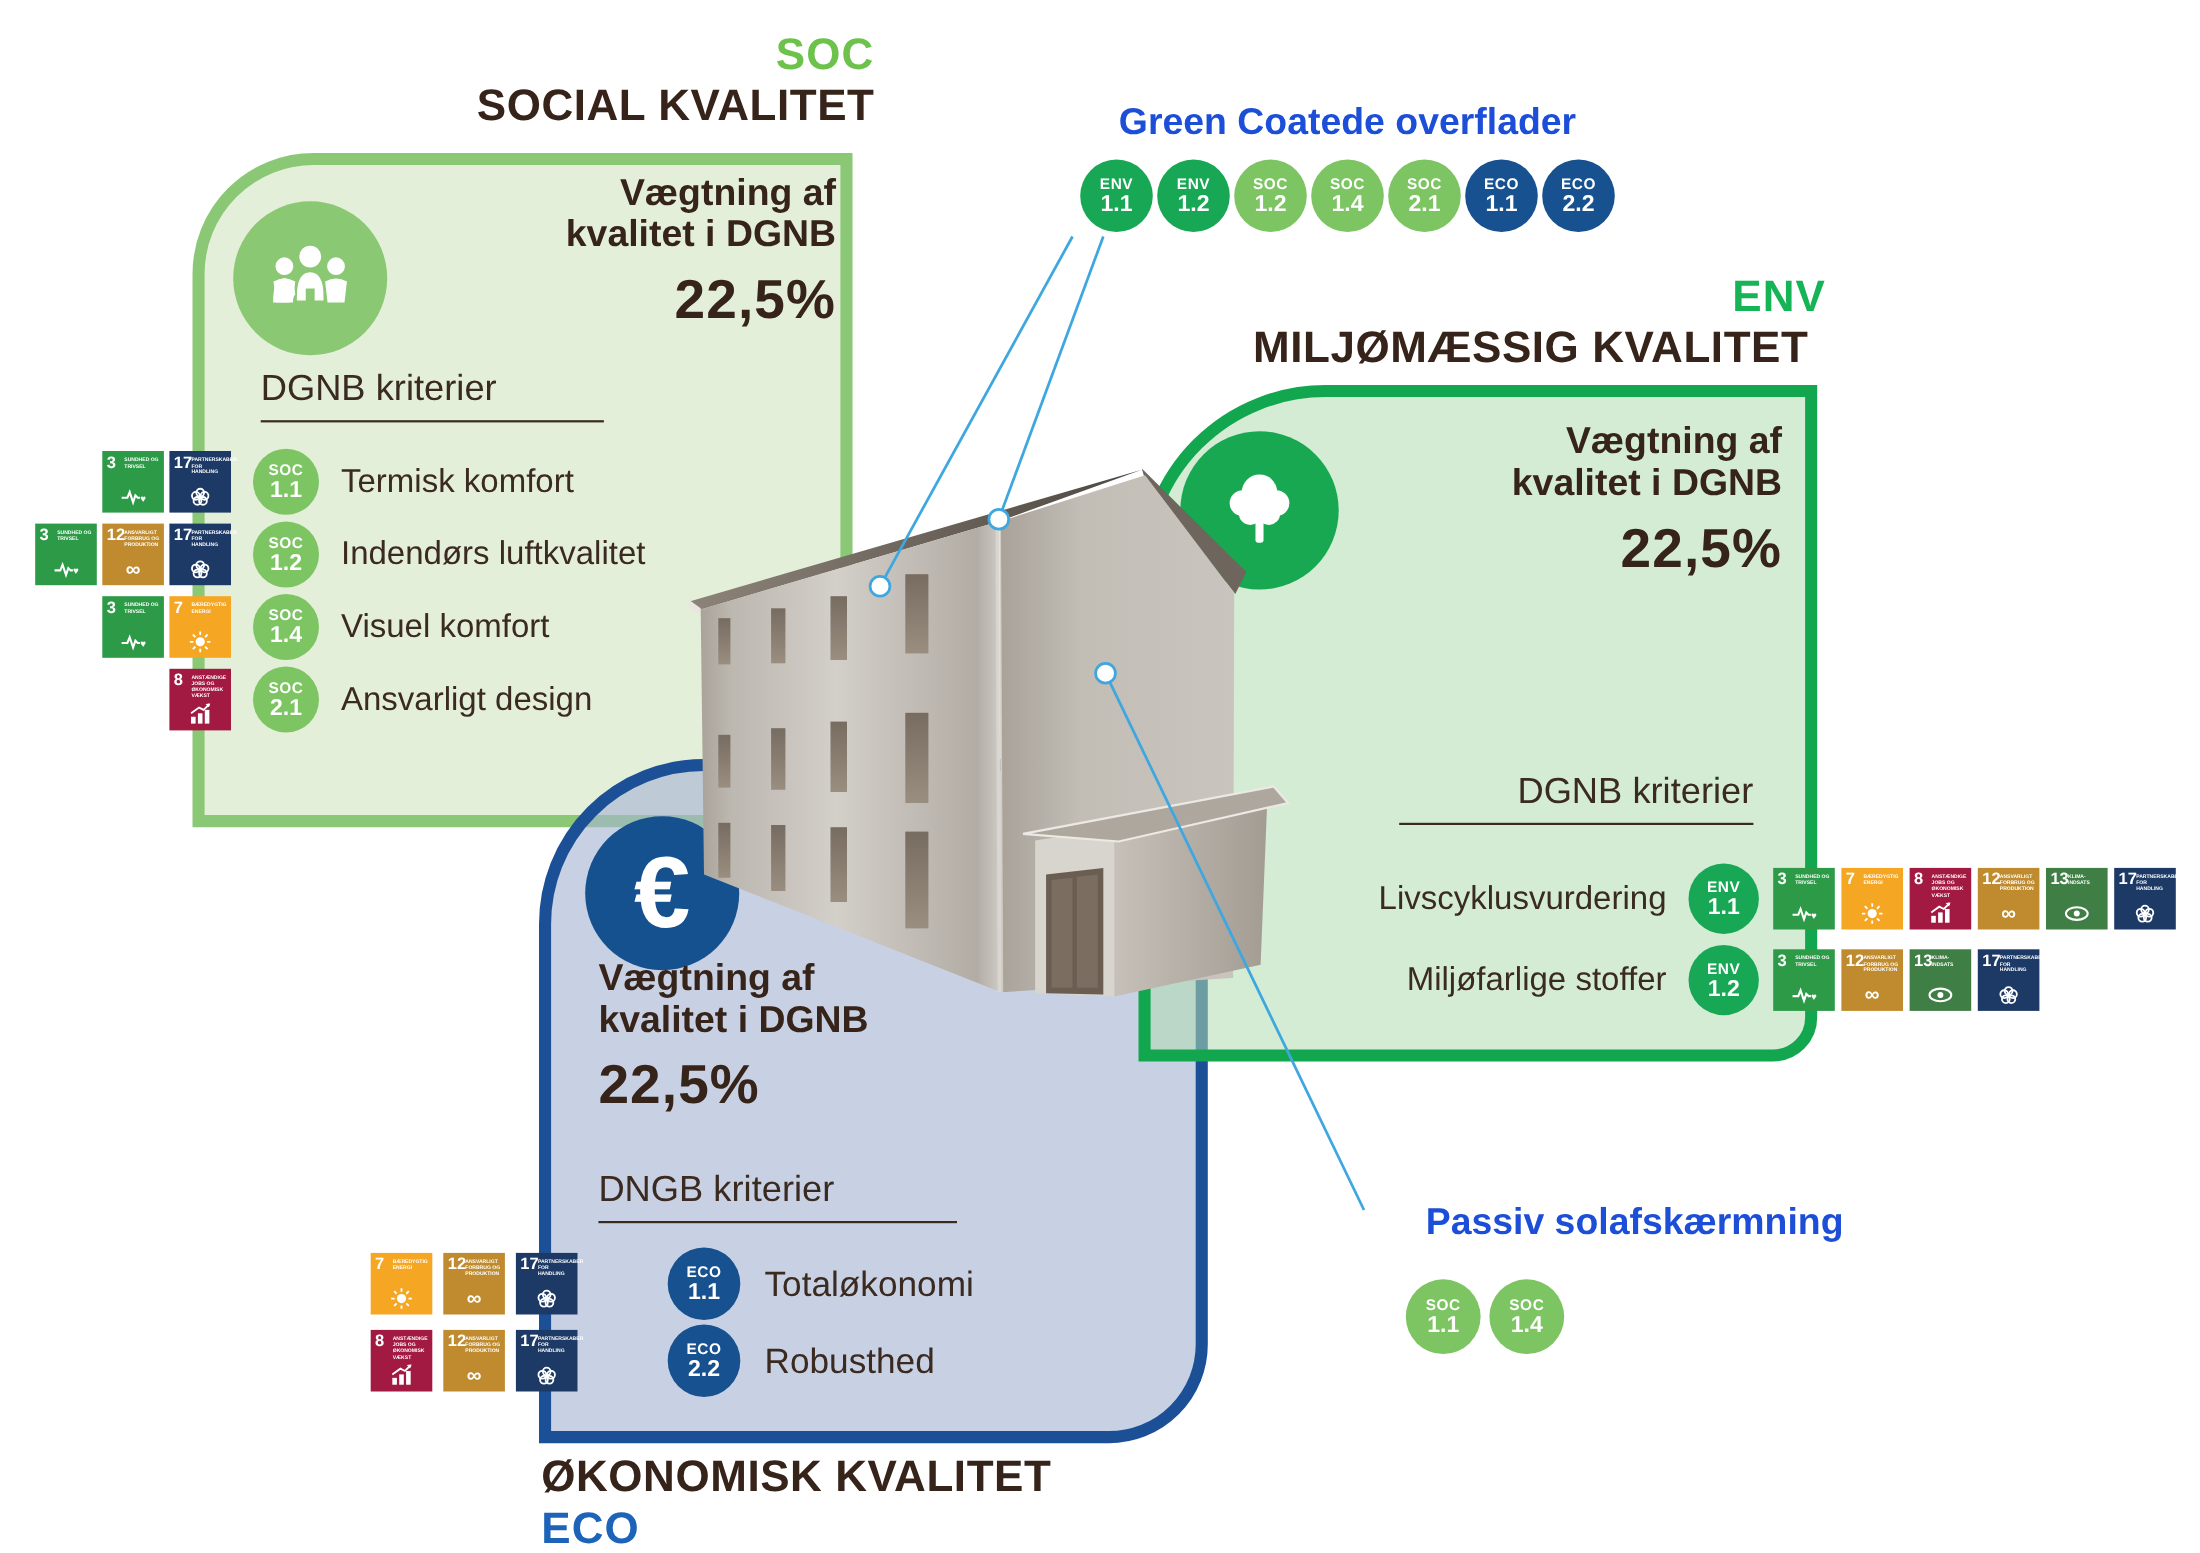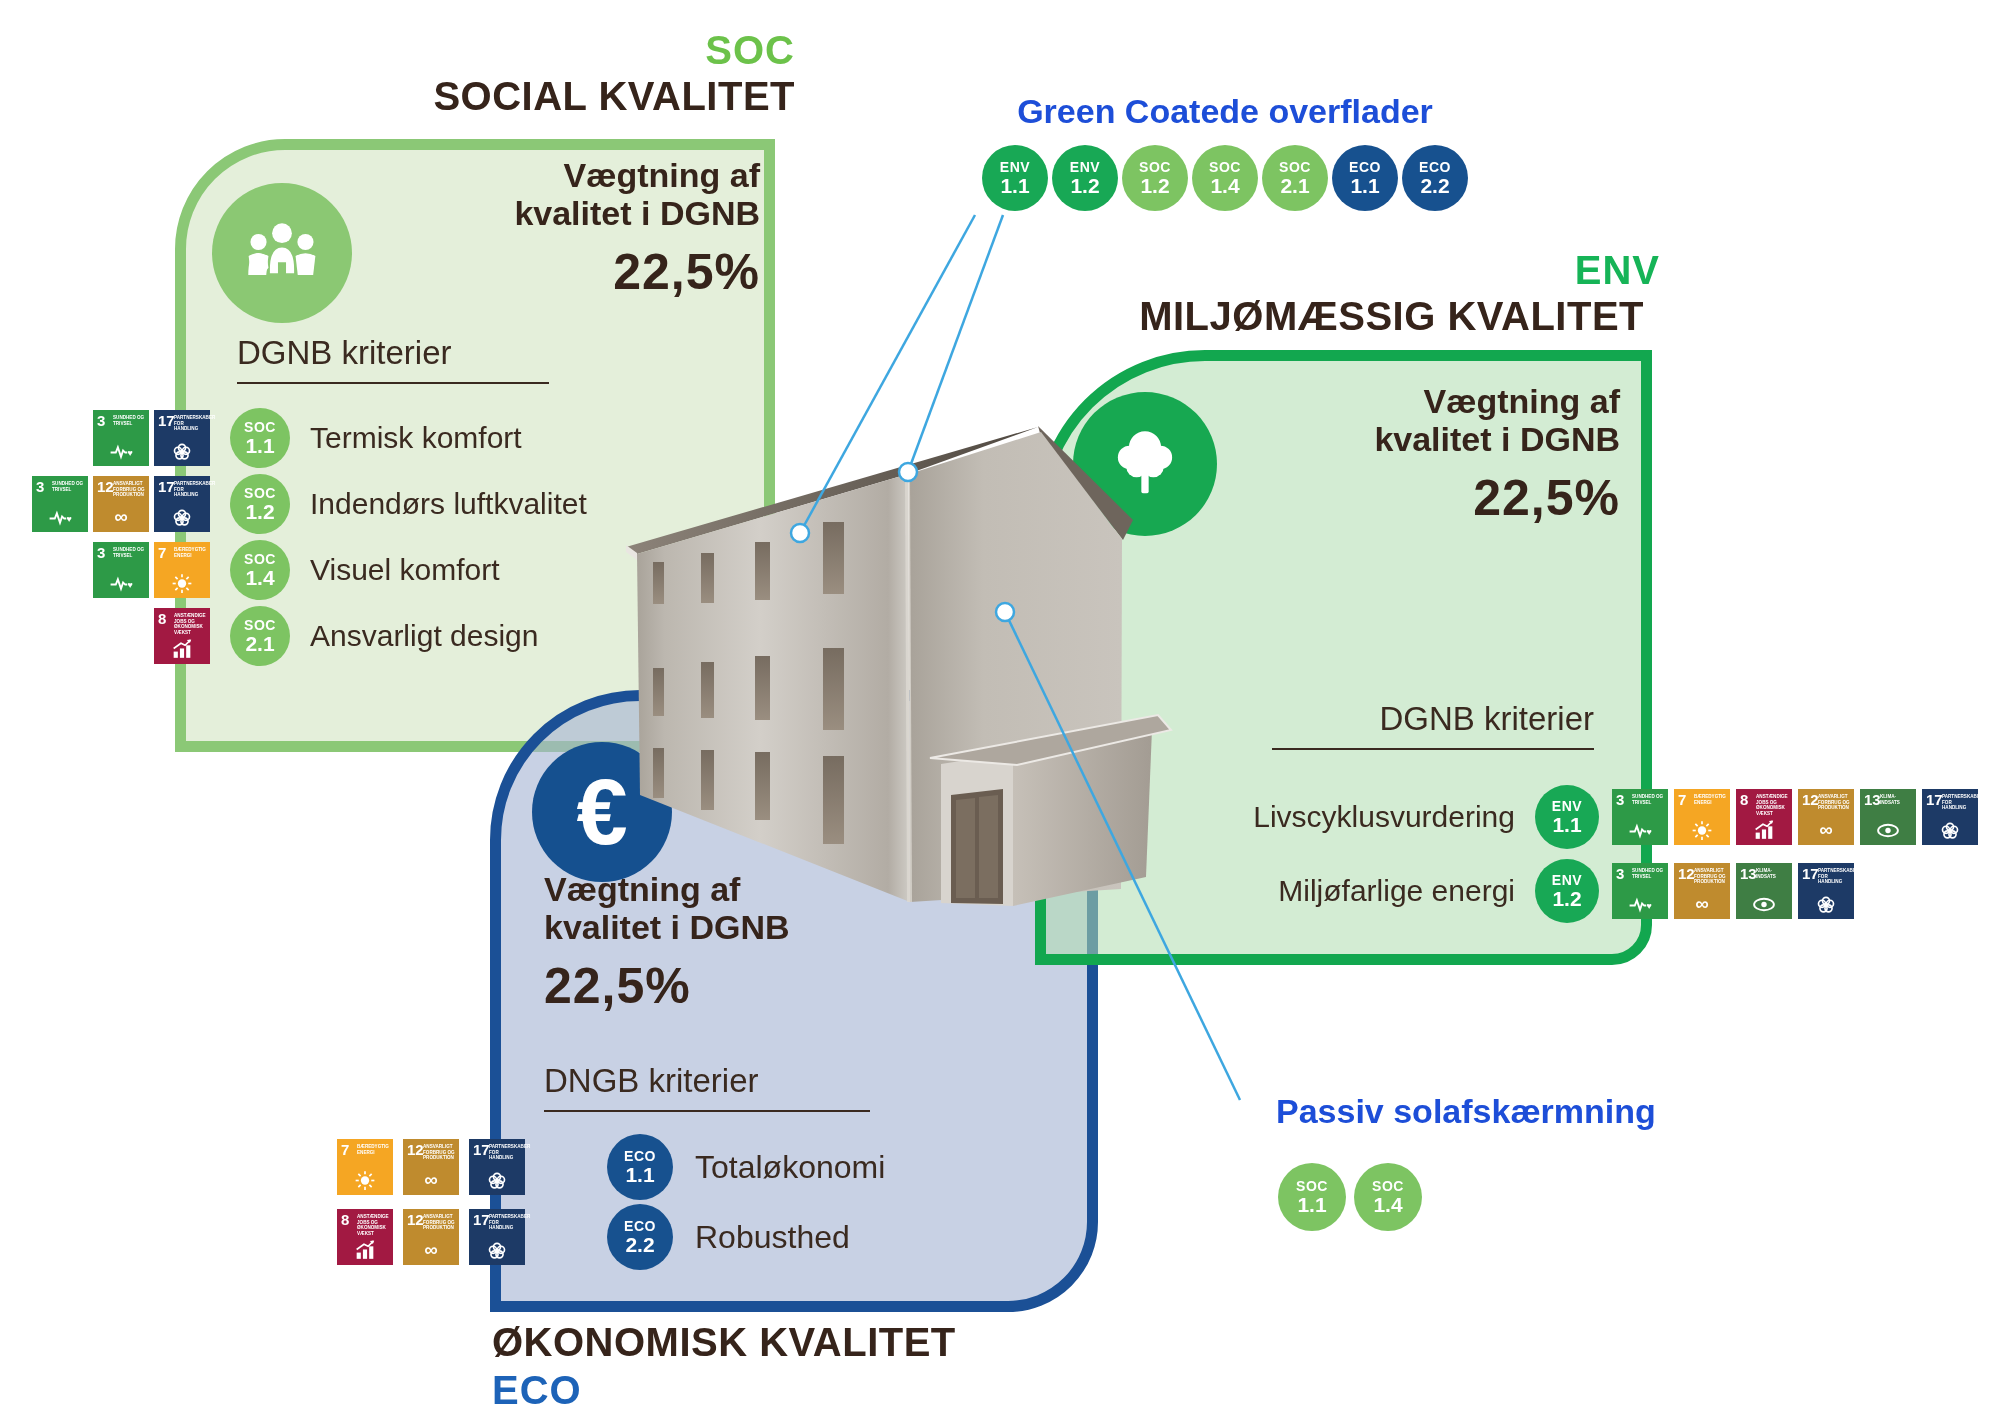--- a/index.html
+++ b/index.html
@@ -69,21 +69,21 @@
   #env-sdg-strip .sdg-row{height:74px;gap:6px;justify-content:flex-start;}
   #eco-sdg-strip{right:1475px;top:1132px;width:200px;}
   #eco-sdg-strip .sdg-row{height:70px;gap:10px;justify-content:flex-end;}
   .sdg{width:56px;height:56px;position:relative;color:#fff;flex:0 0 auto;}
   .sdg-num{position:absolute;left:4px;top:2px;font-size:15px;font-weight:bold;}
   .sdg-name{position:absolute;left:20px;top:5px;right:2px;font-size:4.6px;font-weight:bold;
             line-height:1.2;text-transform:uppercase;}
   .sdg-glyph{position:absolute;left:50%;top:29px;transform:translateX(-50%);width:32px;height:25px;}
   .sdg-glyph svg{width:100%;height:100%;}
   
-  .callout{z-index:7;}
+  .callout{z-index:7;text-align:center;}
   .callout-title{font-size:34px;font-weight:bold;color:#1d4ed8;}
   #green-coated{left:975px;top:92px;width:500px;text-align:center;}
   #green-coated .badges{display:flex;gap:4px;justify-content:center;margin-top:14px;}
   #passive{left:1276px;top:1092px;width:420px;}
   #passive .badges{display:flex;gap:8px;margin-top:32px;margin-left:2px;}
   
   #scene{position:absolute;left:0;top:0;width:2000px;height:1412px;z-index:5;pointer-events:none;}
 </style>
 </head>
 <body>
@@ -263,21 +263,21 @@
   <div id="env-crit-head" class="abs crit-head">DGNB kriterier</div>
   <div id="env-rows" class="abs rows">
       <div class="crit-row">
         <span class="crit-label">Livscyklusvurdering</span>
         <div class="badge b64" style="background: rgb(24, 168, 85);">
           <span class="bcode">ENV</span>
           <span class="bnum">1.1</span>
         </div>
       </div>
       <div class="crit-row">
-        <span class="crit-label">Miljøfarlige energi</span>
+        <span class="crit-label">Miljøfarlige stoffer</span>
         <div class="badge b64" style="background: rgb(24, 168, 85);">
           <span class="bcode">ENV</span>
           <span class="bnum">1.2</span>
         </div>
       </div>
     </div>
   <div id="env-sdg-strip" class="abs sdg-strip">
       <div class="sdg-row">
         <div class="sdg" style="background: rgb(45, 154, 71);">
           <span class="sdg-num">3</span>

